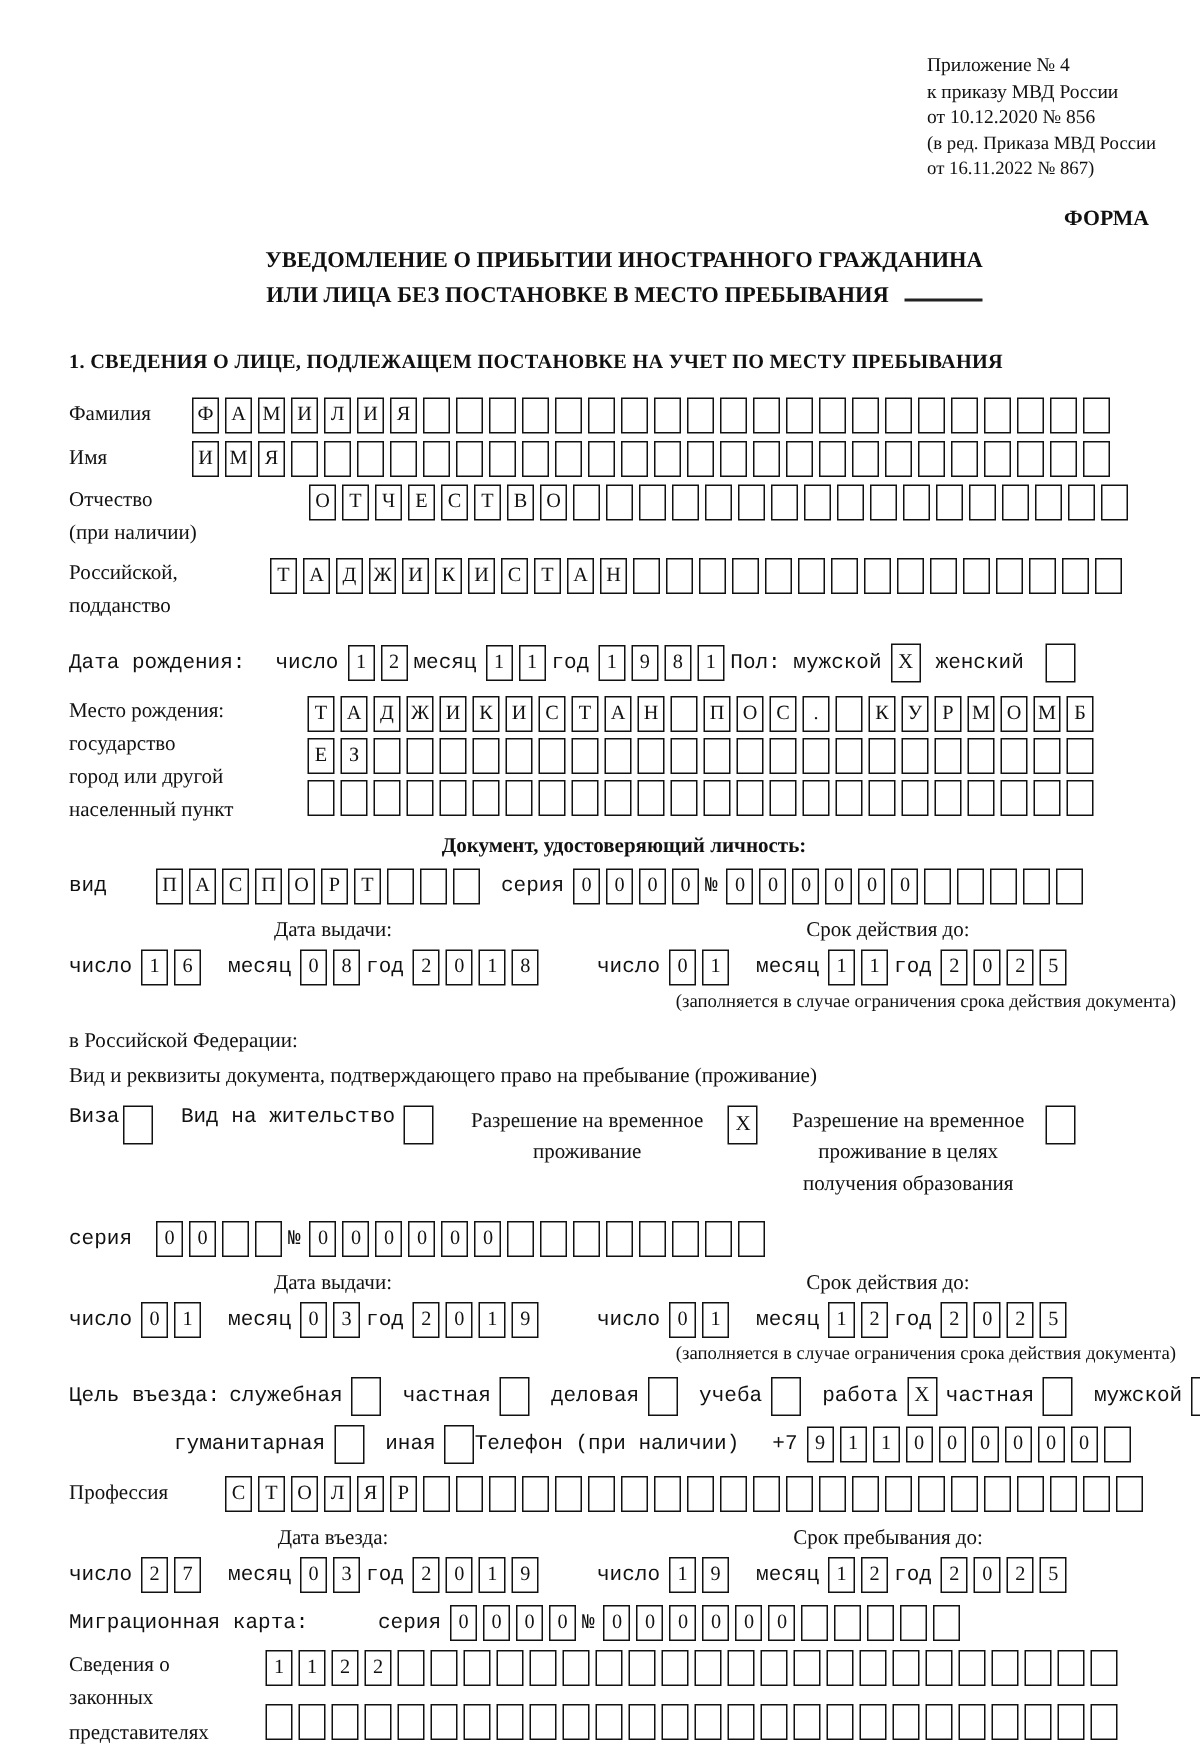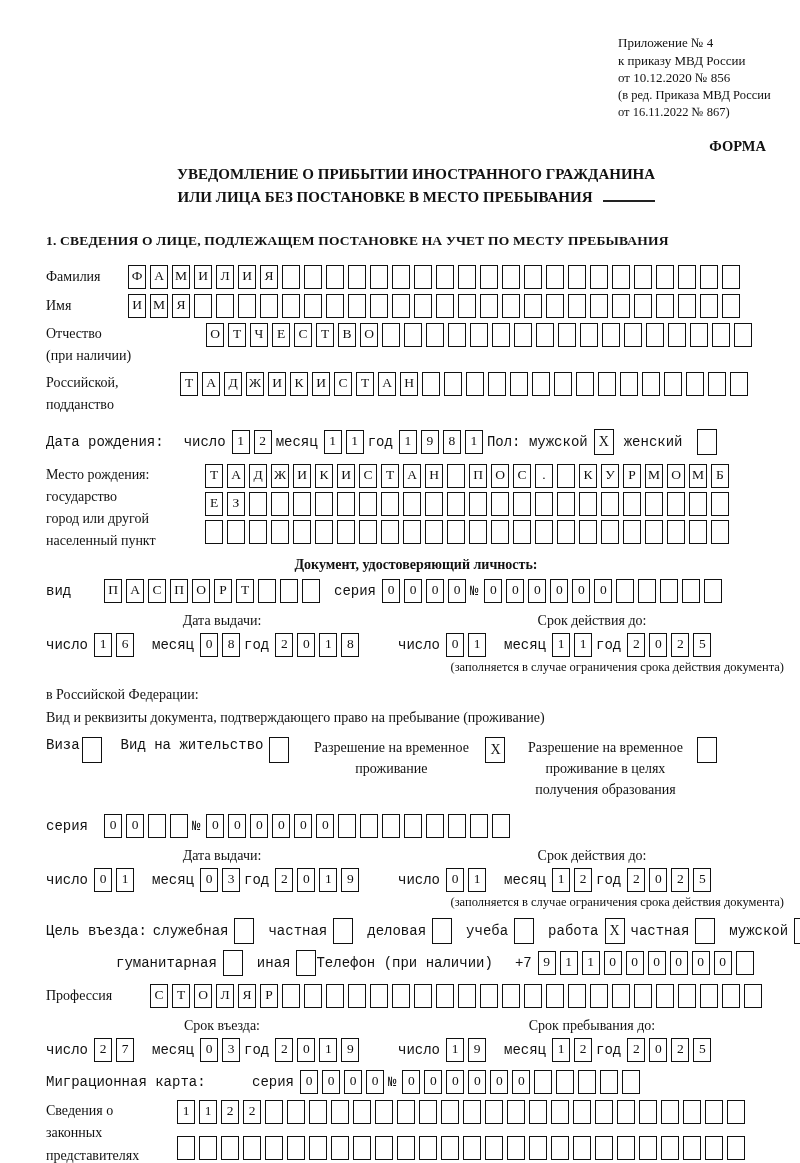--- a/index.html
+++ b/index.html
@@ -568,21 +568,21 @@
         <span class="cell"></span>
         <span class="cell"></span>
         <span class="cell"></span>
         <span class="cell"></span>
         <span class="cell"></span>
       </span>
   </div>
 
   <div class="datecols">
     <div class="col-l">
-      <div class="dhead">Срок въезда:</div>
+      <div class="dhead">Дата въезда:</div>
       <div class="dategrp">
         <span class="t">число</span>
         <span class="cells">
             <span class="cell">2</span>
             <span class="cell">7</span>
           </span>
         <span class="t ml">месяц</span>
         <span class="cells">
             <span class="cell">0</span>
             <span class="cell">3</span>

